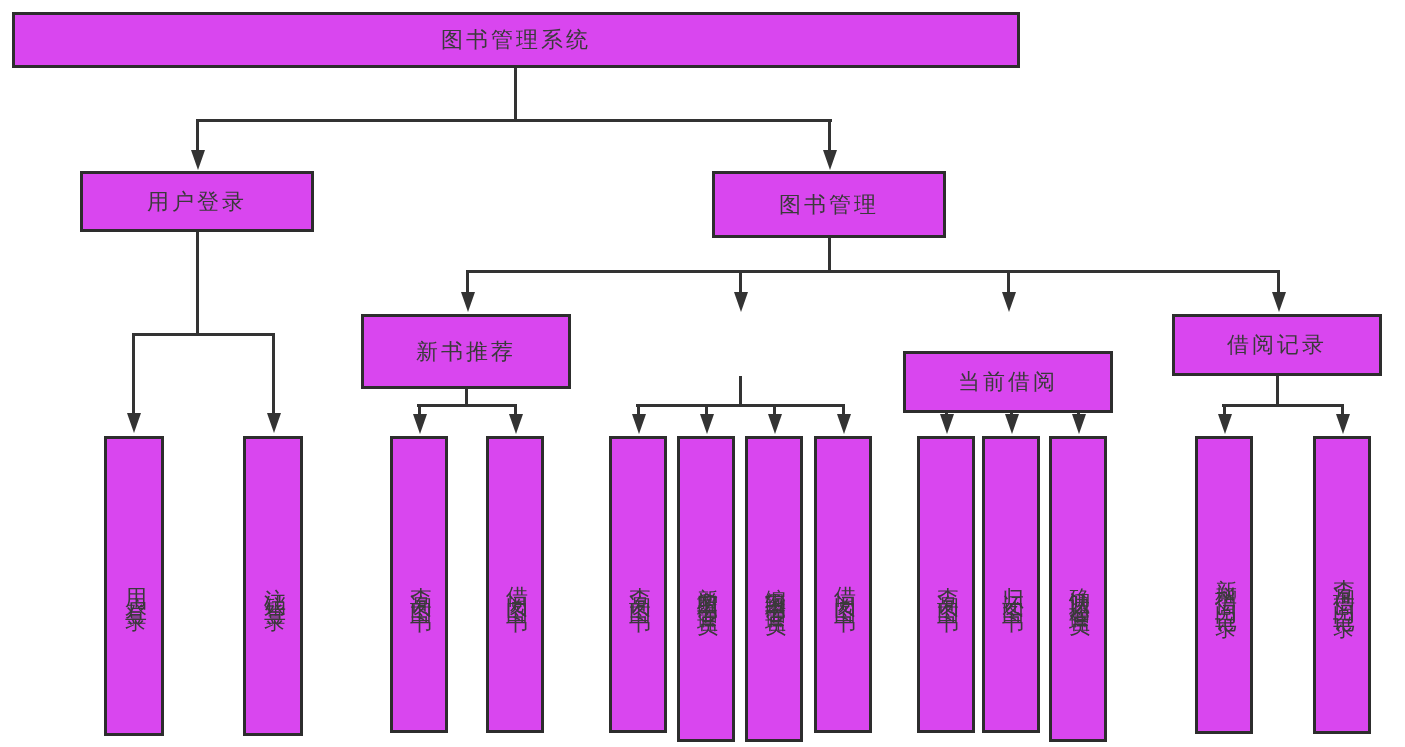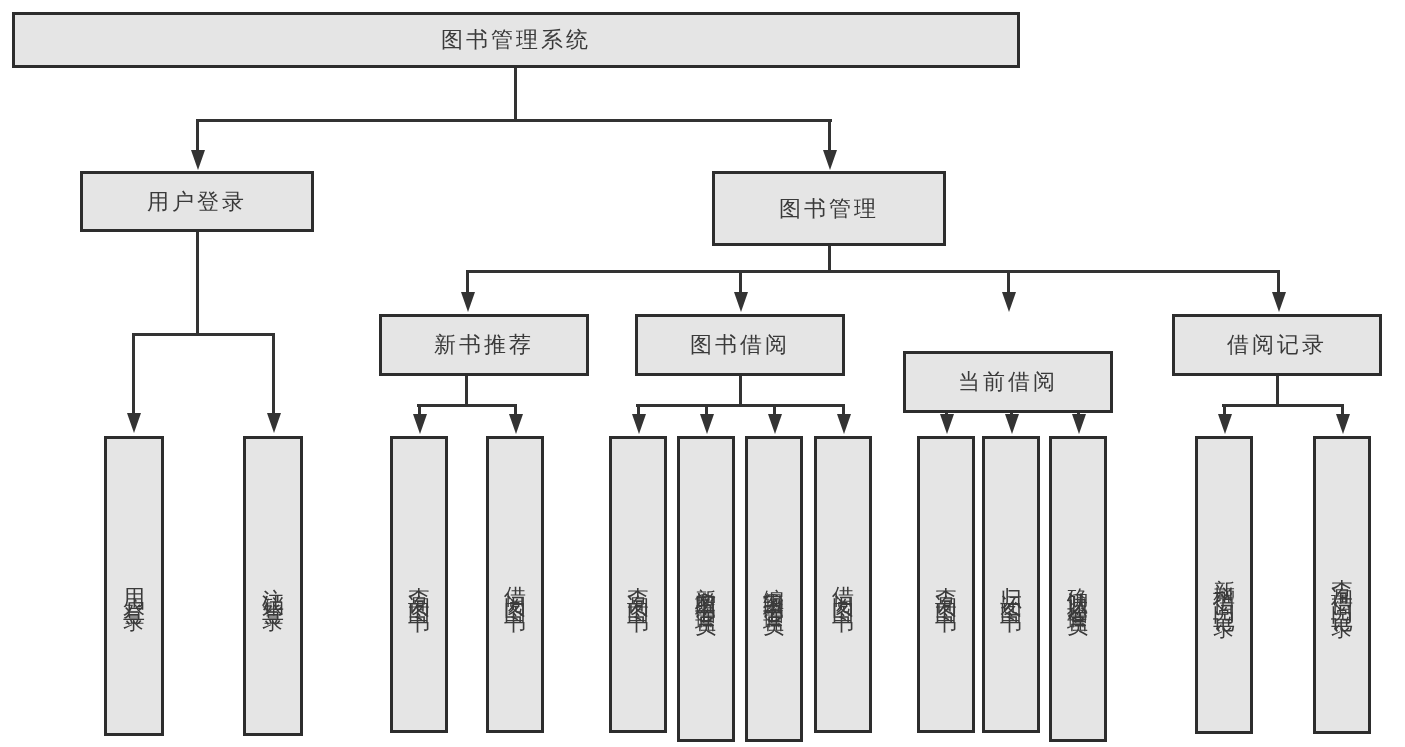--- a/index.html
+++ b/index.html
@@ -14,23 +14,24 @@
     position:relative;
     width:1405px;height:747px;
     background:var(--bg);
     font-family:"Liberation Sans","DejaVu Sans",sans-serif;
     overflow:hidden;
   }
   .box{
     position:absolute;
     box-sizing:border-box;
     border:3px solid var(--box-border);
-    background:#e5e5e5;
+    background:#d946ef;
     display:flex;align-items:center;justify-content:center;
     color:var(--text);
+    font-family:Liberation Mono, monospace;
   }
   .box.h{font-size:22px;letter-spacing:3px;white-space:nowrap;}
   .box.v span{
     writing-mode:vertical-lr;
     text-orientation:mixed;
     font-size:22px;
     letter-spacing:8px;
     line-height:1;
     white-space:nowrap;
   }
@@ -99,31 +100,30 @@
   <div class="stem" style="left:945px;top:404px;height:10px;"></div>
   <div class="stem" style="left:1010px;top:404px;height:10px;"></div>
   <div class="stem" style="left:1077px;top:404px;height:10px;"></div>
 
   <div class="stem" style="left:1223px;top:404px;height:10px;"></div>
   <div class="stem" style="left:1341px;top:404px;height:10px;"></div>
 
   <div class="box h" style="left:12px;top:12px;width:1008px;height:56px;">图书管理系统</div>
 
   <div class="box h" style="left:80px;top:171px;width:234px;height:61px;">用户登录</div>
-  <div class="box h" style="left:712px;top:171px;width:234px;height:75px;">图书管理</div>
+  <div class="box h" style="left:712px;top:171px;width:234px;height:67px;">图书管理</div>
 
   <div class="box v" style="left:104px;top:436px;width:60px;height:300px;">
     <span>用户登录</span>
   </div>
   <div class="box v" style="left:243px;top:436px;width:60px;height:300px;">
     <span>注销登录</span>
   </div>
 
-  <div class="box h" style="left:361px;top:314px;width:210px;height:62px;margin-left:18px;">新书推荐</div>
-  <div class="box h" style="left:635px;top:314px;width:210px;height:62px;">图书借阅</div>
+  <div class="box h" style="left:361px;top:314px;width:210px;height:75px;">新书推荐</div>
   <div class="box h" style="left:903px;top:314px;width:210px;height:62px;margin-top:37px;">当前借阅</div>
   <div class="box h" style="left:1172px;top:314px;width:210px;height:62px;">借阅记录</div>
 
   <div class="box v" style="left:390px;top:436px;width:58px;height:297px;">
     <span>查询图书</span>
   </div>
   <div class="box v" style="left:486px;top:436px;width:58px;height:297px;">
     <span>借阅图书</span>
   </div>
 

